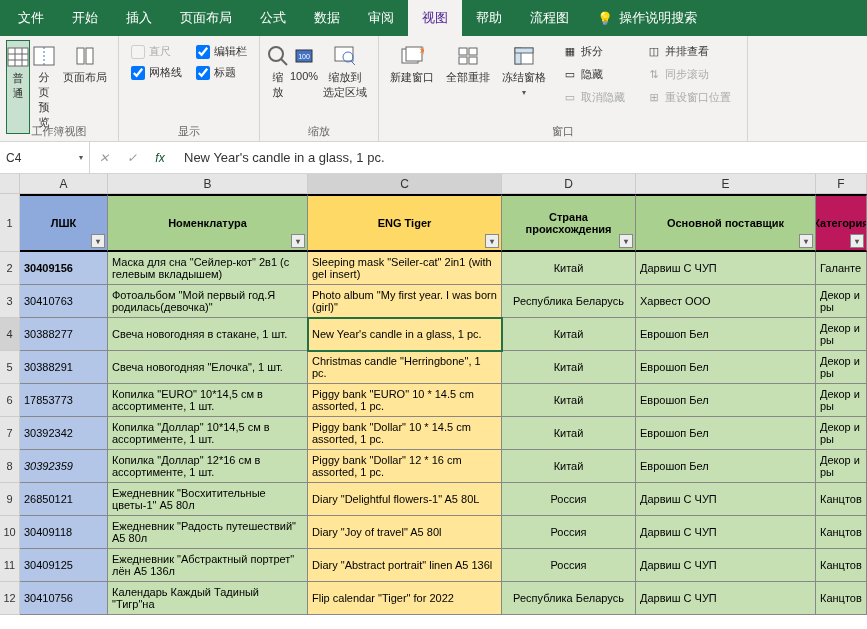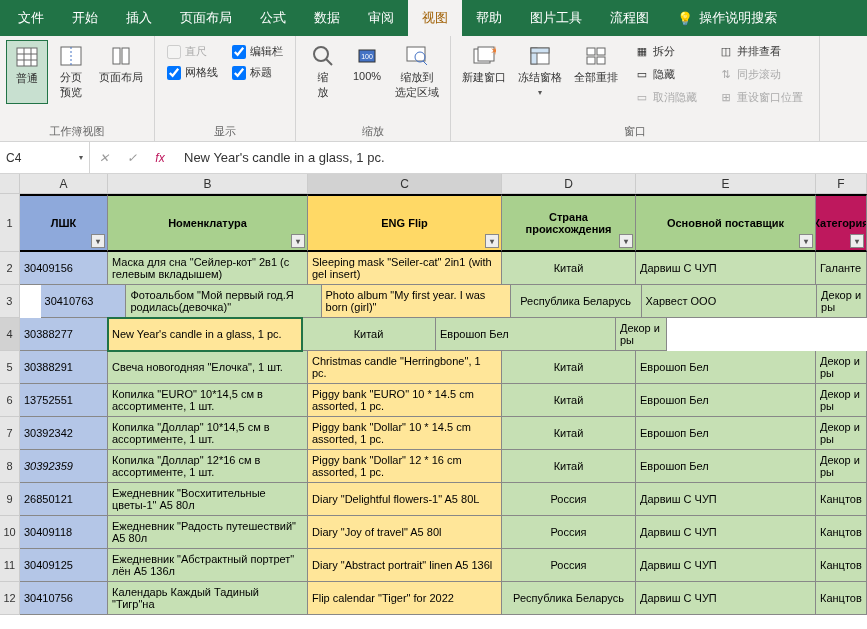--- a/index.html
+++ b/index.html
@@ -1,45 +1,45 @@
 <!DOCTYPE html>
 <html><head>
   <meta charset="utf-8">
   <style>
     * { box-sizing: border-box; margin: 0; padding: 0; }
     body { font-family: "Microsoft YaHei", Arial, sans-serif; font-size: 12px; background: #fff; overflow: hidden; width: 867px; height: 629px; }
     
     
     .tabs { background: #217346; height: 36px; display: flex; align-items: center; padding: 0 4px; color: #fff; }
     .tab { padding: 0 14px; height: 36px; display: flex; align-items: center; cursor: pointer; font-size: 13px; }
-    .tab.active { background: #f3f2f1; color: #a16207; }
+    .tab.active { background: #f3f2f1; color: #4c1d95; }
     .tab .bulb { margin-right: 6px; }
     
     
     .ribbon { background: #f3f2f1; border-bottom: 1px solid #d4d4d4; height: 106px; display: flex; }
     .group { border-right: 1px solid #d4d4d4; padding: 4px 6px 18px 6px; display: flex; flex-direction: column; position: relative; }
     .group-label { position: absolute; bottom: 2px; left: 0; right: 0; text-align: center; font-size: 11px; color: #666; }
     .group-row { display: flex; gap: 2px; }
-    .btn-big { display: flex; flex-direction: column; align-items: center; justify-content: flex-start; width: 42px; padding: 4px 2px; cursor: pointer; text-align: center; font-size: 11px; color: #333; gap: 2px; }
+    .btn-big { display: flex; flex-direction: column; align-items: center; justify-content: flex-start; width: 24px; padding: 4px 2px; cursor: pointer; text-align: center; font-size: 11px; color: #333; gap: 2px; }
     .btn-big.active { background: #c8e0d0; border: 1px solid #217346; }
     .btn-big .icon-box { width: 24px; height: 24px; display: flex; align-items: center; justify-content: center; }
     .btn-wide { width: 54px; }
     .check-col { display: flex; flex-direction: column; gap: 6px; padding: 4px 6px; }
     .check-item { display: flex; align-items: center; gap: 4px; font-size: 11px; cursor: pointer; color: #333; white-space: nowrap; }
     .check-item input { width: 14px; height: 14px; }
     .small-btn { display: flex; align-items: center; gap: 4px; font-size: 11px; padding: 2px 4px; cursor: pointer; color: #333; white-space: nowrap; }
     .small-btn.disabled { color: #aaa; }
     .small-btn .mini-icon { width: 14px; height: 14px; display: inline-flex; align-items: center; justify-content: center; }
     
     
     .formula-bar { height: 32px; border-bottom: 1px solid #d4d4d4; display: flex; align-items: center; background: #fff; }
     .name-box { width: 90px; border-right: 1px solid #d4d4d4; padding: 0 6px; height: 100%; display: flex; align-items: center; justify-content: space-between; font-size: 12px; color: #333; }
     .fx-bar { display: flex; align-items: center; height: 100%; flex: 1; }
     .fx-btn { width: 28px; height: 100%; display: flex; align-items: center; justify-content: center; color: #999; cursor: pointer; font-style: italic; }
-    .fx-label { width: 28px; text-align: center; color: #be185d; font-style: italic; }
+    .fx-label { width: 28px; text-align: center; color: #14532d; font-style: italic; }
     .formula-input { flex: 1; padding: 0 10px; font-size: 13px; color: #333; }
     
     
     .grid-area { position: relative; overflow: hidden; height: calc(629px - 36px - 106px - 32px); }
     .col-headers { display: flex; background: #e6e6e6; height: 20px; position: sticky; top: 0; }
     .corner { width: 20px; background: #e6e6e6; border-right: 1px solid #ccc; border-bottom: 1px solid #ccc; }
     .col-h { border-right: 1px solid #ccc; border-bottom: 1px solid #ccc; display: flex; align-items: center; justify-content: center; font-size: 12px; color: #333; background: #e6e6e6; }
     .col-h.sel { background: #d2d2d2; }
     .row { display: flex; }
     .row-h { width: 20px; background: #e6e6e6; border-right: 1px solid #ccc; border-bottom: 1px solid #ccc; display: flex; align-items: center; justify-content: center; font-size: 11px; color: #333; }
@@ -77,21 +77,20 @@
 <div class="tabs">
   <div class="tab">文件</div>
   <div class="tab">开始</div>
   <div class="tab">插入</div>
   <div class="tab">页面布局</div>
   <div class="tab">公式</div>
   <div class="tab">数据</div>
   <div class="tab">审阅</div>
   <div class="tab active">视图</div>
   <div class="tab">帮助</div>
-  <div class="tab">图片工具</div>
   <div class="tab">流程图</div>
   <div class="tab">
       <span class="bulb">💡</span>
       <span>操作说明搜索</span>
     </div>
 </div>
 
 <div class="ribbon">
 
   <div class="group">
@@ -201,37 +200,37 @@
               <rect x="2" y="4" width="16" height="14" fill="#fff" stroke="#666"></rect>
               <rect x="6" y="2" width="16" height="14" fill="#fff" stroke="#666"></rect>
               <text x="18" y="10" font-size="12" fill="#ed7d31">✶</text>
             </svg>
           </span>
         <span>新建窗口</span>
       </div>
       <div class="btn-big btn-wide">
         <span class="icon-box">
             <svg width="22" height="20">
-              <rect x="2" y="2" width="18" height="16" fill="#fff" stroke="#666"></rect>
-              <rect x="2" y="2" width="6" height="16" fill="#cfe2f3" stroke="#666"></rect>
-              <rect x="2" y="2" width="18" height="5" fill="#cfe2f3" stroke="#666"></rect>
-            </svg>
-          </span>
-        <span><span>冻结窗格</span> <span class="tri">▾</span></span>
-      </div>
-      <div class="btn-big btn-wide">
-        <span class="icon-box">
-            <svg width="22" height="20">
               <rect x="2" y="2" width="8" height="7" fill="#fff" stroke="#666"></rect>
               <rect x="12" y="2" width="8" height="7" fill="#fff" stroke="#666"></rect>
               <rect x="2" y="11" width="8" height="7" fill="#fff" stroke="#666"></rect>
               <rect x="12" y="11" width="8" height="7" fill="#fff" stroke="#666"></rect>
             </svg>
           </span>
         <span>全部重排</span>
+      </div>
+      <div class="btn-big btn-wide">
+        <span class="icon-box">
+            <svg width="22" height="20">
+              <rect x="2" y="2" width="18" height="16" fill="#fff" stroke="#666"></rect>
+              <rect x="2" y="2" width="6" height="16" fill="#cfe2f3" stroke="#666"></rect>
+              <rect x="2" y="2" width="18" height="5" fill="#cfe2f3" stroke="#666"></rect>
+            </svg>
+          </span>
+        <span><span>冻结窗格</span> <span class="tri">▾</span></span>
       </div>
       <div class="check-col" style="padding-top:2px;gap:4px">
         <div class="small-btn">
             <span class="mini-icon">▦</span>
             <span>拆分</span>
           </div>
         <div class="small-btn">
             <span class="mini-icon">▭</span>
             <span>隐藏</span>
           </div>
@@ -293,21 +292,21 @@
             <span class="tri">▾</span>
           </span>
         </div>
         <div class="cell header-cell thick-top thick-bottom-h cB bg-green-h" style="height: 58px;">
           <span>Номенклатура</span>
           <span class="filter">
             <span class="tri">▾</span>
           </span>
         </div>
         <div class="cell header-cell thick-top thick-bottom-h cC bg-yellow-h" style="height: 58px;">
-          <span>ENG Flip</span>
+          <span>ENG Tiger</span>
           <span class="filter">
             <span class="tri">▾</span>
           </span>
         </div>
         <div class="cell header-cell thick-top thick-bottom-h cD bg-green-h" style="height: 58px;">
           <span>Страна происхождения</span>
           <span class="filter">
             <span class="tri">▾</span>
           </span>
         </div>
@@ -319,59 +318,60 @@
         </div>
         <div class="cell header-cell thick-top thick-bottom-h cF bg-red-h" style="height: 58px;">
           <span>Категория</span>
           <span class="filter">
             <span class="tri">▾</span>
           </span>
         </div>
       </div>
       <div class="row">
         <div class="row-h" style="height: 33px;">2</div>
-        <div class="cell cA bg-blue" style="height: 33px;">30409156</div>
+        <div class="cell cA bg-blue" style="height: 33px; font-weight: bold;">30409156</div>
         <div class="cell cB bg-green" style="height: 33px;">Маска для сна "Сейлер-кот" 2в1 (с гелевым вкладышем)</div>
         <div class="cell cC bg-yellow" style="height: 33px;">Sleeping mask "Seiler-cat" 2in1 (with gel insert)</div>
         <div class="cell cD bg-green center" style="height: 33px;">Китай</div>
         <div class="cell cE bg-green" style="height: 33px;">Дарвиш С ЧУП</div>
         <div class="cell cF bg-green" style="height: 33px;">Галанте</div>
       </div>
       <div class="row">
         <div class="row-h" style="height: 33px;">3</div>
-        <div class="cell cA bg-blue" style="height: 33px; margin-left: 21px;">30410763</div>
+        <div class="cell cA bg-blue" style="height: 33px;">30410763</div>
         <div class="cell cB bg-green" style="height: 33px;">Фотоальбом "Мой первый год.Я родилась(девочка)"</div>
         <div class="cell cC bg-yellow" style="height: 33px;">Photo album "My first year. I was born (girl)"</div>
         <div class="cell cD bg-green center" style="height: 33px;">Республика Беларусь</div>
         <div class="cell cE bg-green" style="height: 33px;">Харвест ООО</div>
         <div class="cell cF bg-green" style="height: 33px;">Декор и
 ры</div>
       </div>
       <div class="row">
         <div class="row-h sel" style="height: 33px;">4</div>
         <div class="cell cA bg-blue" style="height: 33px;">30388277</div>
+        <div class="cell cB bg-green" style="height: 33px;">Свеча новогодняя в стакане, 1 шт.</div>
         <div class="cell cC bg-yellow selected" style="height: 33px;">New Year's candle in a glass, 1 pc.</div>
         <div class="cell cD bg-green center" style="height: 33px;">Китай</div>
         <div class="cell cE bg-green" style="height: 33px;">Еврошоп Бел</div>
         <div class="cell cF bg-green" style="height: 33px;">Декор и
 ры</div>
       </div>
       <div class="row">
         <div class="row-h" style="height: 33px;">5</div>
         <div class="cell cA bg-blue" style="height: 33px;">30388291</div>
         <div class="cell cB bg-green" style="height: 33px;">Свеча новогодняя "Елочка", 1 шт.</div>
         <div class="cell cC bg-yellow" style="height: 33px;">Christmas candle "Herringbone", 1 pc.</div>
         <div class="cell cD bg-green center" style="height: 33px;">Китай</div>
         <div class="cell cE bg-green" style="height: 33px;">Еврошоп Бел</div>
         <div class="cell cF bg-green" style="height: 33px;">Декор и
 ры</div>
       </div>
       <div class="row">
         <div class="row-h" style="height: 33px;">6</div>
-        <div class="cell cA bg-blue" style="height: 33px;">13752551</div>
+        <div class="cell cA bg-blue" style="height: 33px;">17853773</div>
         <div class="cell cB bg-green" style="height: 33px;">Копилка "EURO" 10*14,5 см в ассортименте, 1  шт.</div>
         <div class="cell cC bg-yellow" style="height: 33px;">Piggy bank "EURO" 10 * 14.5 cm assorted, 1 pc.</div>
         <div class="cell cD bg-green center" style="height: 33px;">Китай</div>
         <div class="cell cE bg-green" style="height: 33px;">Еврошоп Бел</div>
         <div class="cell cF bg-green" style="height: 33px;">Декор и
 ры</div>
       </div>
       <div class="row">
         <div class="row-h" style="height: 33px;">7</div>
         <div class="cell cA bg-blue" style="height: 33px;">30392342</div>

